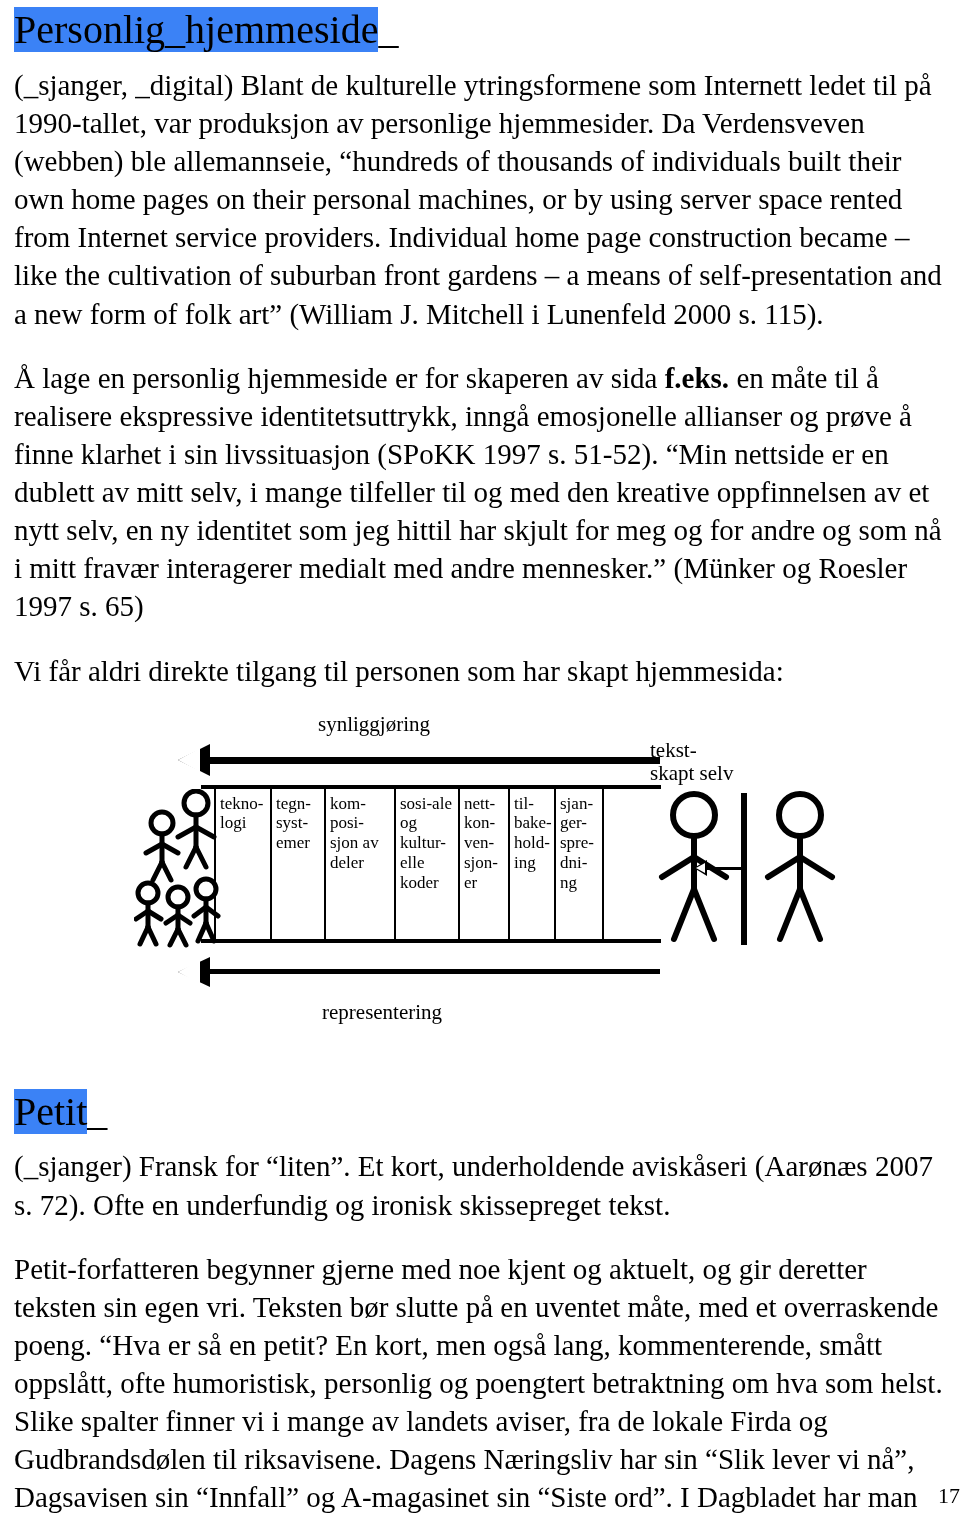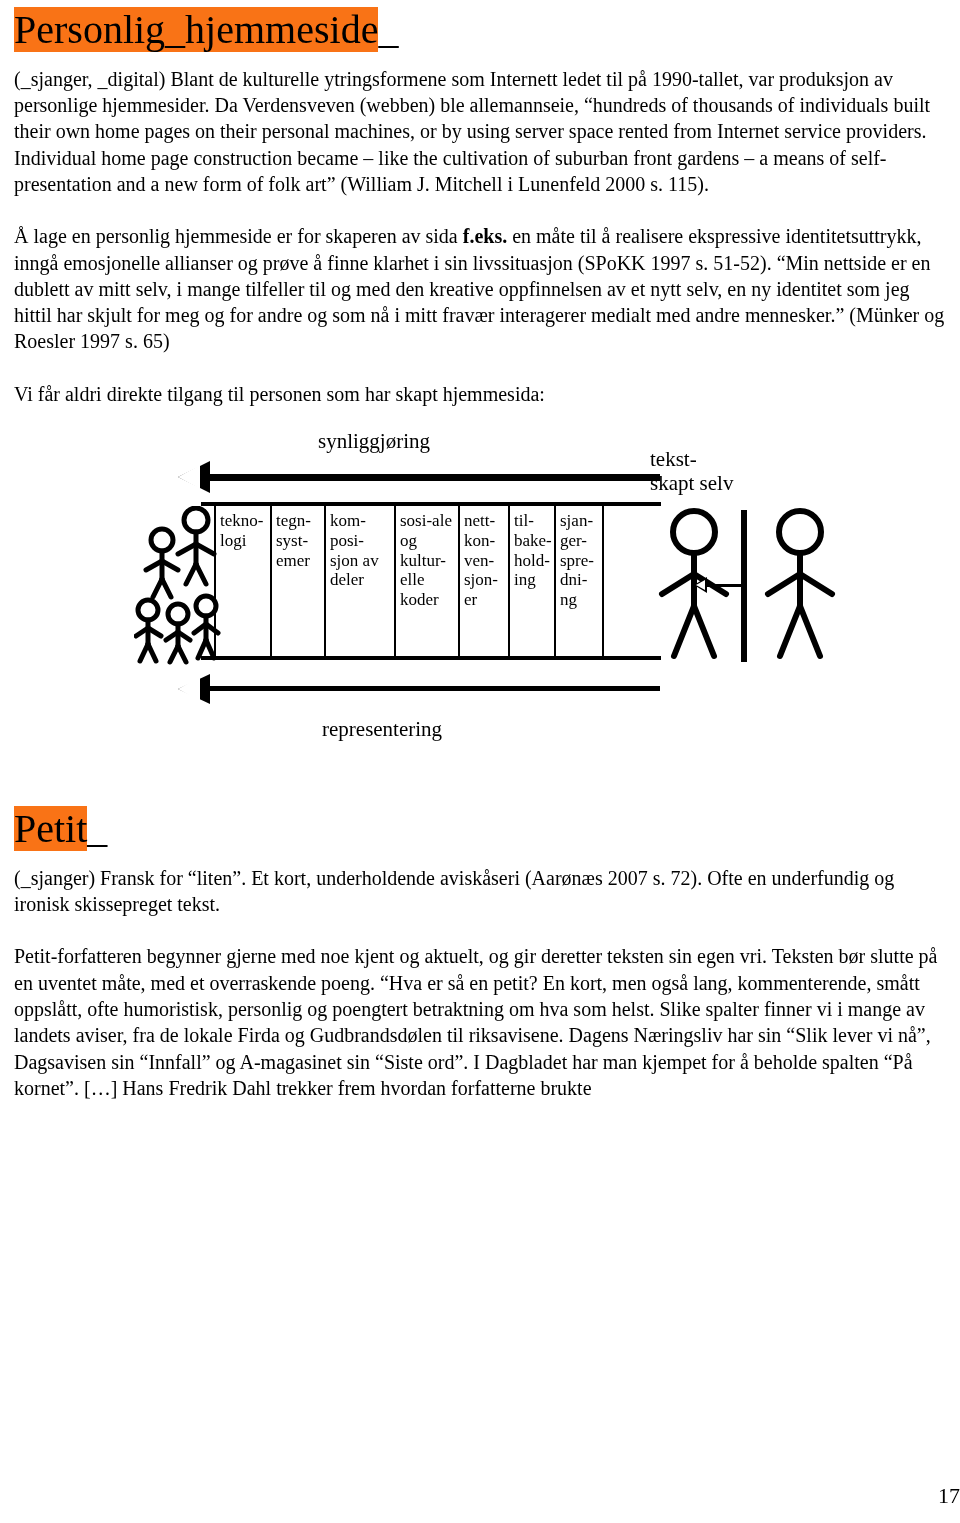--- a/index.html
+++ b/index.html
@@ -27,30 +27,30 @@
   
   h1.doc-heading {
     margin: 0;
     padding: 0;
     font-size: 40px;
     font-weight: normal;
     line-height: 1.12;
     letter-spacing: 0px;
   }
   h1.doc-heading .hl {
-    background-color: #f97316;
+    background-color: #3b82f6;
   }
 
   .heading-1-wrap { padding-top: 8px; }
   .heading-2-wrap { padding-top: 0px; }
 
   
   p.body {
     margin: 0;
-    font-size: 20px;
+    font-size: 29px;
     line-height: 1.315;
     text-align: left;
     hyphens: none;
   }
   .b { font-weight: bold; }
 
   .gap-sm { height: 13px; }
   .gap-md { height: 26px; }
   .gap-lg { height: 34px; }
 
@@ -70,21 +70,21 @@
 
   .dg-label {
     position: absolute;
     font-family: "Liberation Serif", "DejaVu Serif", serif;
     font-size: 21px;
     line-height: 1.12;
     white-space: nowrap;
   }
   .dg-label.synlig { left: 228px; top: 2px; }
   .dg-label.repr   { left: 232px; top: 290px; }
-  .dg-label.tekst  { left: 560px; top: 20px; text-align: left; }
+  .dg-label.tekst  { left: 560px; top: 28px; text-align: left; }
 
   
   .arrow-long {
     position: absolute;
     height: 7px;
     background: #000;
   }
   .arrow-long.top    { left: 118px; top: 46px;  width: 452px; }
   .arrow-long.bottom { left: 118px; top: 258px; width: 452px; height: 5px; }
 

